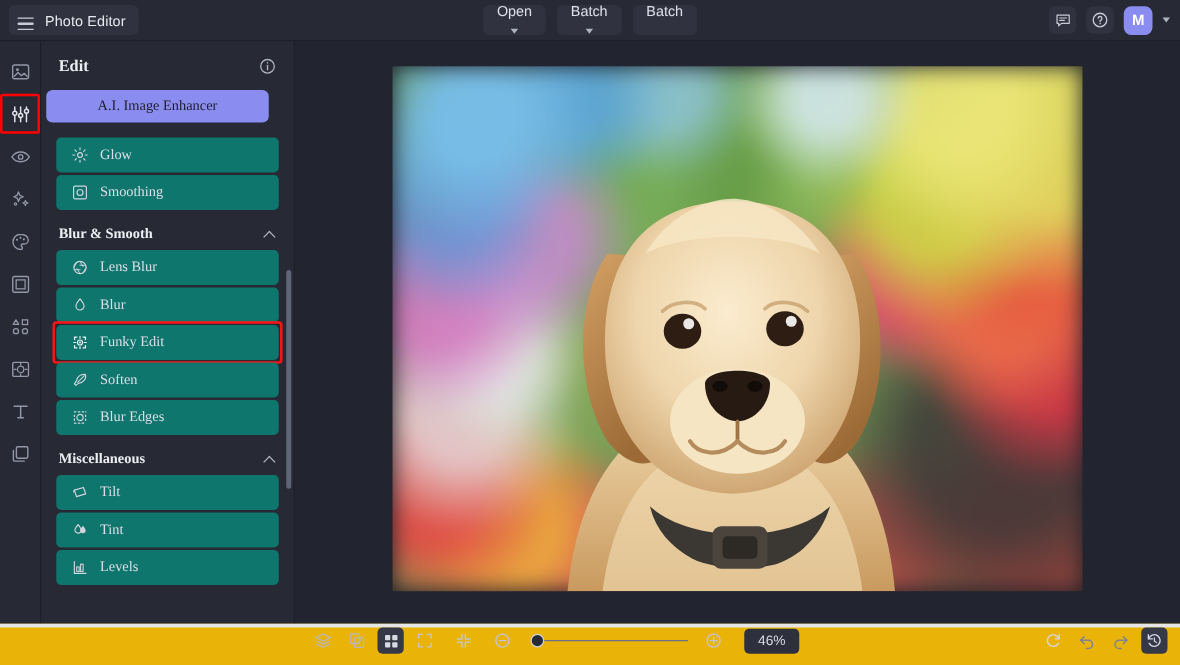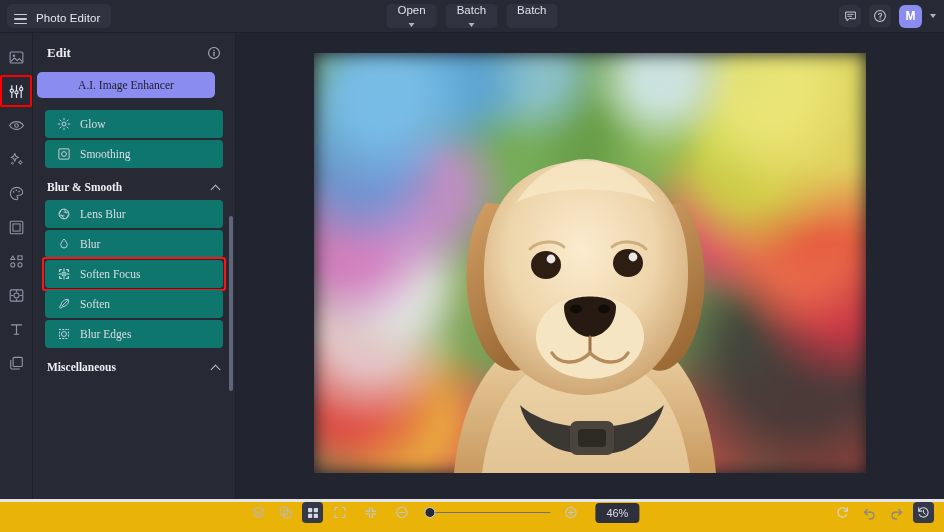--- a/index.html
+++ b/index.html
@@ -333,21 +333,21 @@
           </svg>
           <span class="row-label">Blur</span>
         </div>
         <div class="row marked">
           <svg class="i" width="14" height="14" viewBox="0 0 18 18">
             <circle cx="9" cy="9" r="2.6" fill="none" stroke="#eceef5" stroke-width="1.2"></circle>
             <circle cx="9" cy="9" r="1" fill="#eceef5"></circle>
             <path d="M3.4 3.4h2.4M3.4 3.4v2.4M14.6 3.4h-2.4M14.6 3.4v2.4M3.4 14.6h2.4M3.4 14.6v-2.4M14.6 14.6h-2.4M14.6 14.6v-2.4" stroke="#eceef5" stroke-width="1.3" stroke-linecap="round"></path>
             <path d="M9 2.6v2.1M9 13.3v2.1M2.6 9h2.1M13.3 9h2.1" stroke="#eceef5" stroke-width="1.2" stroke-linecap="round"></path>
           </svg>
-          <span class="row-label">Soften Focus</span>
+          <span class="row-label">Funky Edit</span>
         </div>
         <div class="row">
           <svg class="i" width="14" height="14" viewBox="0 0 18 18">
             <path d="M14.6 3.4c-4.6-1.2-9 2.6-9.4 6.8l-2 2.8 1.5 1.5 2.7-2c4.2-.4 8.4-4.4 7.2-9.1z" fill="none" stroke="#d2d4de" stroke-width="1.2" stroke-linejoin="round"></path>
             <path d="M13.4 4.6L6.6 11.4" stroke="#d2d4de" stroke-width="1.1" stroke-linecap="round"></path>
           </svg>
           <span class="row-label">Soften</span>
         </div>
         <div class="row">
           <svg class="i" width="14" height="14" viewBox="0 0 18 18">
@@ -355,20 +355,45 @@
             <path d="M3.2 3.2h1.6M7.2 3.2h1.6M11.2 3.2h1.6M3.2 14.8h1.6M7.2 14.8h1.6M11.2 14.8h1.6M3.2 6.4v1.6M3.2 10.4v1.6M14.8 6.4v1.6M14.8 10.4v1.6M14.8 3.2h.3M3.2 3.2h.3" stroke="#d2d4de" stroke-width="1.2" stroke-linecap="round"></path>
           </svg>
           <span class="row-label">Blur Edges</span>
         </div>
       </div>
 
       
       <div class="group-head">
         <span class="group-title">Miscellaneous</span>
         <span class="chev"></span>
+      </div>
+      <div class="rowlist">
+        <div class="row">
+          <svg class="i" width="14" height="14" viewBox="0 0 18 18">
+            <path d="M3.2 6.6l9.4-2.8 2.2 6.6-9.4 2.8z" fill="none" stroke="#d2d4de" stroke-width="1.2" stroke-linejoin="round"></path>
+            <path d="M3.2 6.6c-.9.6-1 1.5-.4 2.2" fill="none" stroke="#d2d4de" stroke-width="1.1" stroke-linecap="round"></path>
+          </svg>
+          <span class="row-label">Tilt</span>
+        </div>
+        <div class="row">
+          <svg class="i" width="14" height="14" viewBox="0 0 18 18">
+            <path d="M7 3.4c2 2.4 3.2 4 3.2 5.6a3.2 3.2 0 0 1-6.4 0C3.8 7.4 5 5.8 7 3.4z" fill="none" stroke="#d2d4de" stroke-width="1.2" stroke-linejoin="round"></path>
+            <path d="M12 4.6c1.8 2.2 2.8 3.6 2.8 5a2.8 2.8 0 0 1-5.6 0c0-1.4 1-2.8 2.8-5z" fill="#d2d4de"></path>
+          </svg>
+          <span class="row-label">Tint</span>
+        </div>
+        <div class="row">
+          <svg class="i" width="14" height="14" viewBox="0 0 18 18">
+            <path d="M3.2 3v12h12" fill="none" stroke="#d2d4de" stroke-width="1.2" stroke-linecap="round"></path>
+            <rect x="5.6" y="8.4" width="2.6" height="4.6" fill="none" stroke="#d2d4de" stroke-width="1.1"></rect>
+            <rect x="9.6" y="5.6" width="2.6" height="7.4" fill="none" stroke="#d2d4de" stroke-width="1.1"></rect>
+          </svg>
+          <span class="row-label">Levels</span>
+        </div>
+
       </div>
 
       <div class="sb-scroll"></div>
     </div>
 
     <div class="canvas">
       <div class="photo">
 
         <div class="layer" style="
           background:

